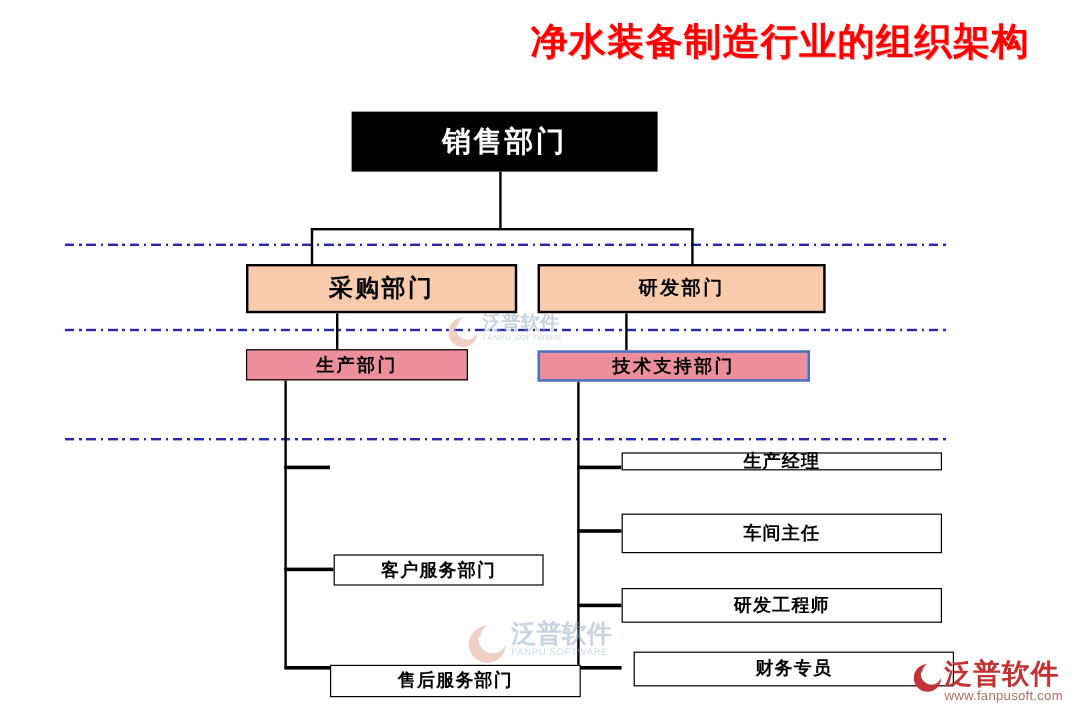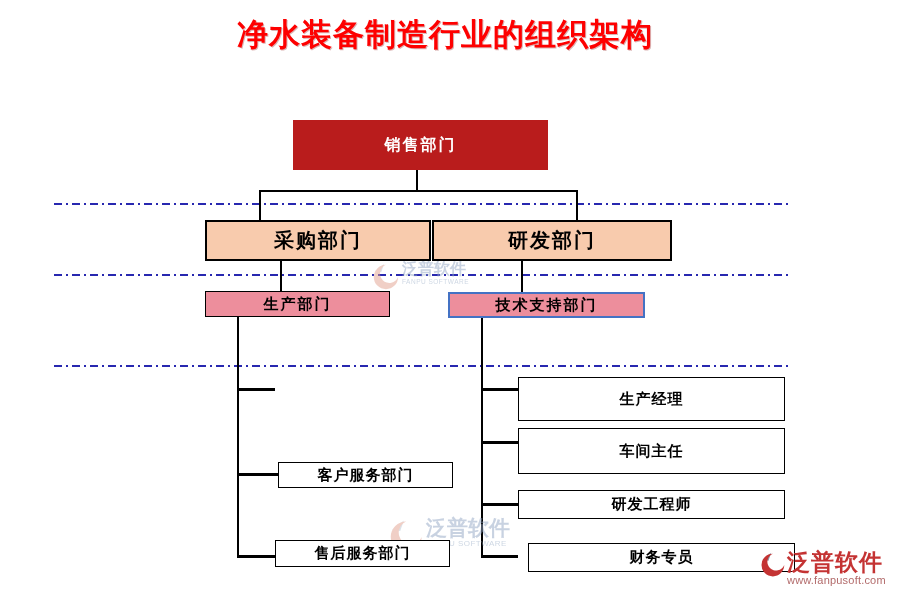--- a/index.html
+++ b/index.html
@@ -1,42 +1,41 @@
 <!DOCTYPE html>
 <html><head>
 <meta charset="utf-8">
 <style>
   html,body{margin:0;padding:0;background:#fff;}
   .canvas{
     position:relative;width:900px;height:600px;background:#ffffff;overflow:hidden;
     font-family:"Liberation Sans","DejaVu Sans",sans-serif;
   }
   .page-title{
-    position:absolute;left:0;top:14px;width:858px;text-align:center;
+    position:absolute;left:0;top:14px;width:858px;text-align:right;
     font-family:"DejaVu Serif","Liberation Serif",serif;
     font-size:31px;font-weight:bold;color:#fe0000;letter-spacing:1px;
     text-shadow:1px 1px 0 rgba(150,40,40,.35);
-    padding-left:16px;
   }
   .node{
     position:absolute;box-sizing:border-box;display:flex;align-items:center;justify-content:center;
     font-weight:bold;color:#000;z-index:2;letter-spacing:2px;
     font-family:"DejaVu Serif","Liberation Serif",serif;
   }
-  .node-root{left:293px;top:93px;width:255px;height:50px;background:#b91c1c;color:#fff;font-size:16px;margin-top:27px;}
+  .node-root{left:293px;top:93px;width:255px;height:50px;background:#000000;color:#fff;font-size:24px;}
   .node-l2a{left:205px;top:220px;width:226px;height:41px;background:#f8cbad;border:2px solid #000;font-size:20px;}
-  .node-l2b{left:432px;top:220px;width:240px;height:41px;background:#f8cbad;border:2px solid #000;font-size:20px;text-align:center;}
+  .node-l2b{left:448px;top:220px;width:240px;height:41px;background:#f8cbad;border:2px solid #000;font-size:16px;text-align:center;}
   .node-l3a{left:205px;top:291px;width:185px;height:26px;background:#ed8e9c;border:1.5px solid #000;font-size:15px;text-align:center;}
-  .node-l3b{left:448px;top:292px;width:197px;height:26px;background:#ed8e9c;border:2px solid #4472c4;font-size:15px;}
+  .node-l3b{left:448px;top:292px;width:227px;height:26px;background:#ed8e9c;border:2px solid #4472c4;font-size:15px;}
   .leaf{background:#fff;border:1.5px solid #000;font-size:15px;letter-spacing:1px;}
   .leaf-l1{left:275px;top:377px;width:175px;height:26px;}
   .leaf-l2{left:278px;top:462px;width:175px;height:26px;}
-  .leaf-l3{left:275px;top:540px;width:175px;height:27px;}
-  .leaf-r1{left:518px;top:377px;width:267px;height:44px;}
-  .leaf-r2{left:518px;top:428px;width:267px;height:46px;}
+  .leaf-l3{left:275px;top:554px;width:209px;height:27px;}
+  .leaf-r1{left:518px;top:377px;width:267px;height:15px;}
+  .leaf-r2{left:518px;top:428px;width:267px;height:33px;}
   .leaf-r3{left:518px;top:490px;width:267px;height:29px;}
   .leaf-r4{left:518px;top:543px;width:267px;height:29px;margin-left:10px;}
   .cline{position:absolute;background:#000;z-index:1;}
   .dashline{
     position:absolute;left:54px;width:736px;height:2px;z-index:1;
     background:repeating-linear-gradient(90deg,#2828b0 0 8px,transparent 8px 12px,#2828b0 12px 14px,transparent 14px 18px);
   }
   .dash1{top:203px;} .dash2{top:274px;} .dash3{top:365px;}
   .wm{position:absolute;display:flex;align-items:flex-start;opacity:.5;z-index:1;}
   .wm .wm-text{display:flex;flex-direction:column;margin-left:2px;}

